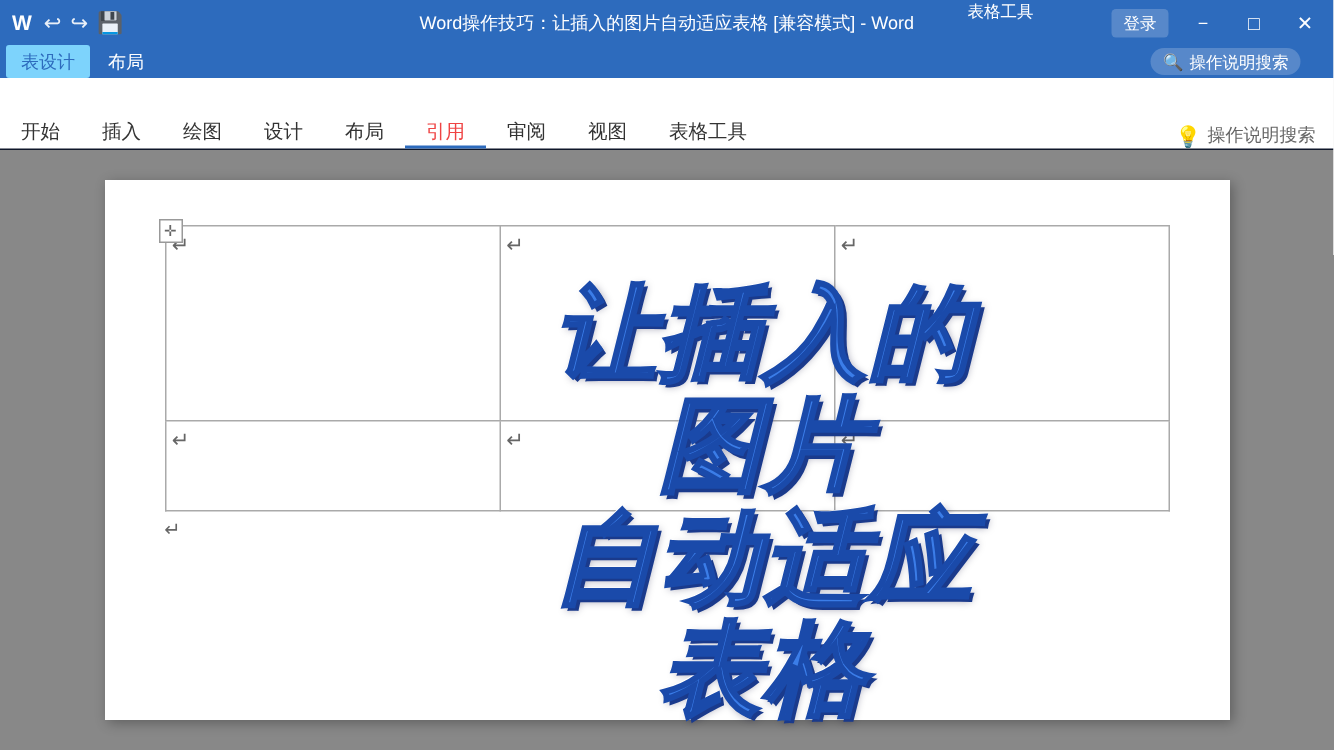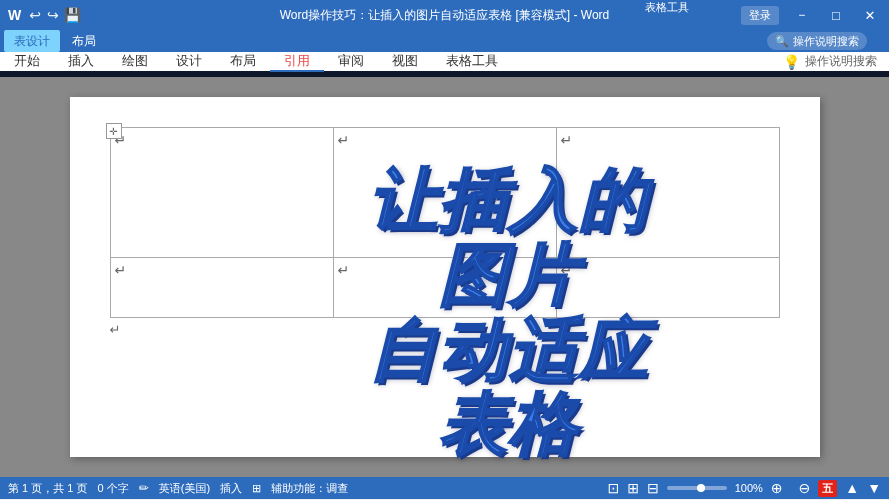--- a/index.html
+++ b/index.html
@@ -100,25 +100,25 @@
       border-radius: 10px;
       padding: 1px 8px;
       gap: 4px;
       color: white;
       font-size: 11px;
       height: 18px;
     }
 
     
     .menu-bar {
-      height: 25px;
+      height: 48px;
       background: white;
-      border-bottom: 6px solid #0f172a;
-      display: flex;
-      align-items: center;
+      border-bottom: 1px solid #0f172a;
+      display: flex;
+      align-items: flex-end;
       padding: 0;
     }
     .menu-tab {
       padding: 0 14px;
       font-size: 13px;
       color: #333;
       cursor: pointer;
       display: flex;
       align-items: center;
       border-bottom: 2px solid transparent;

